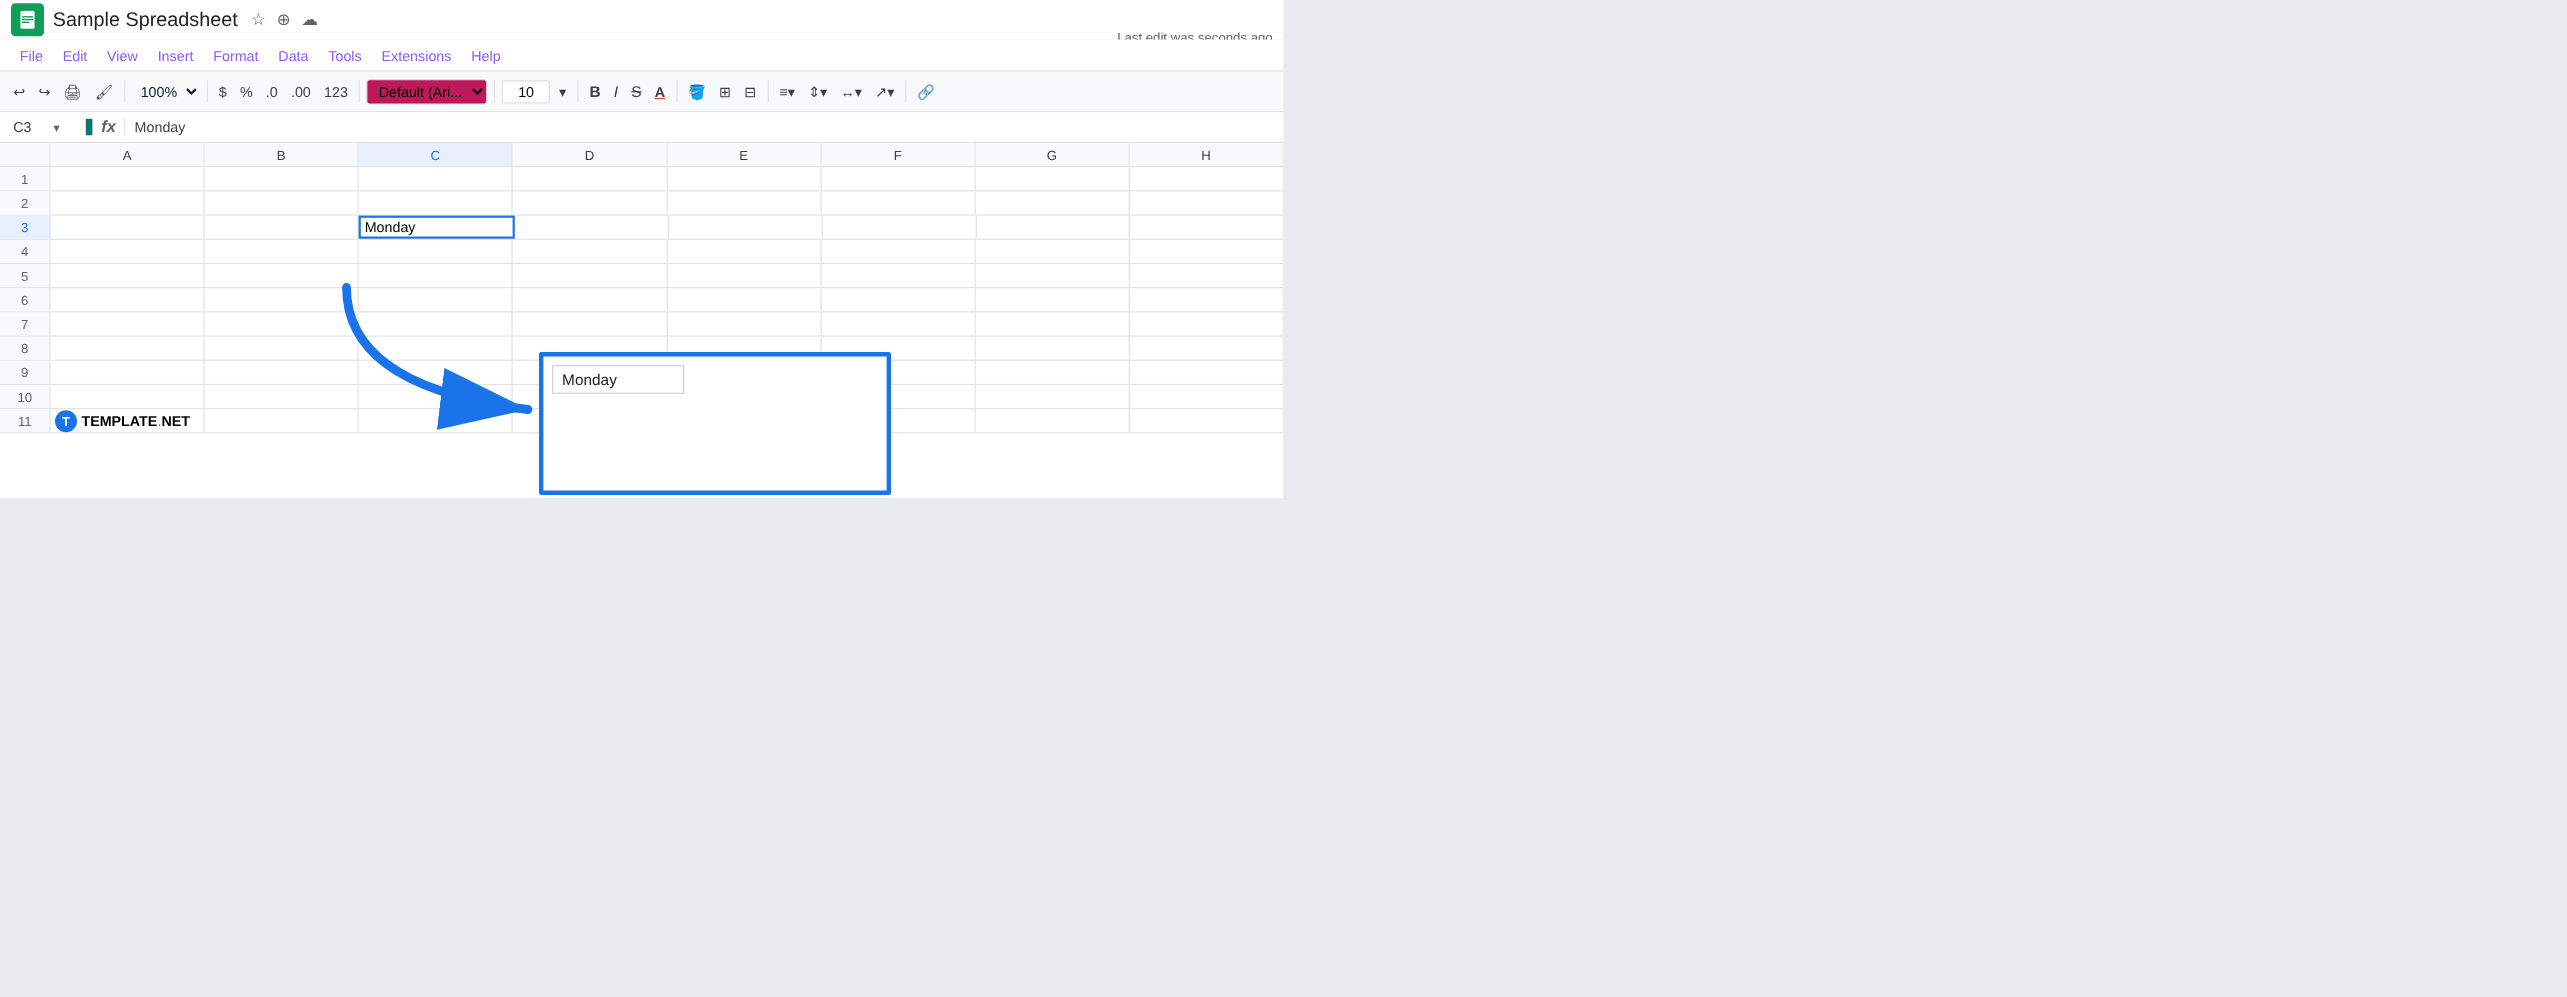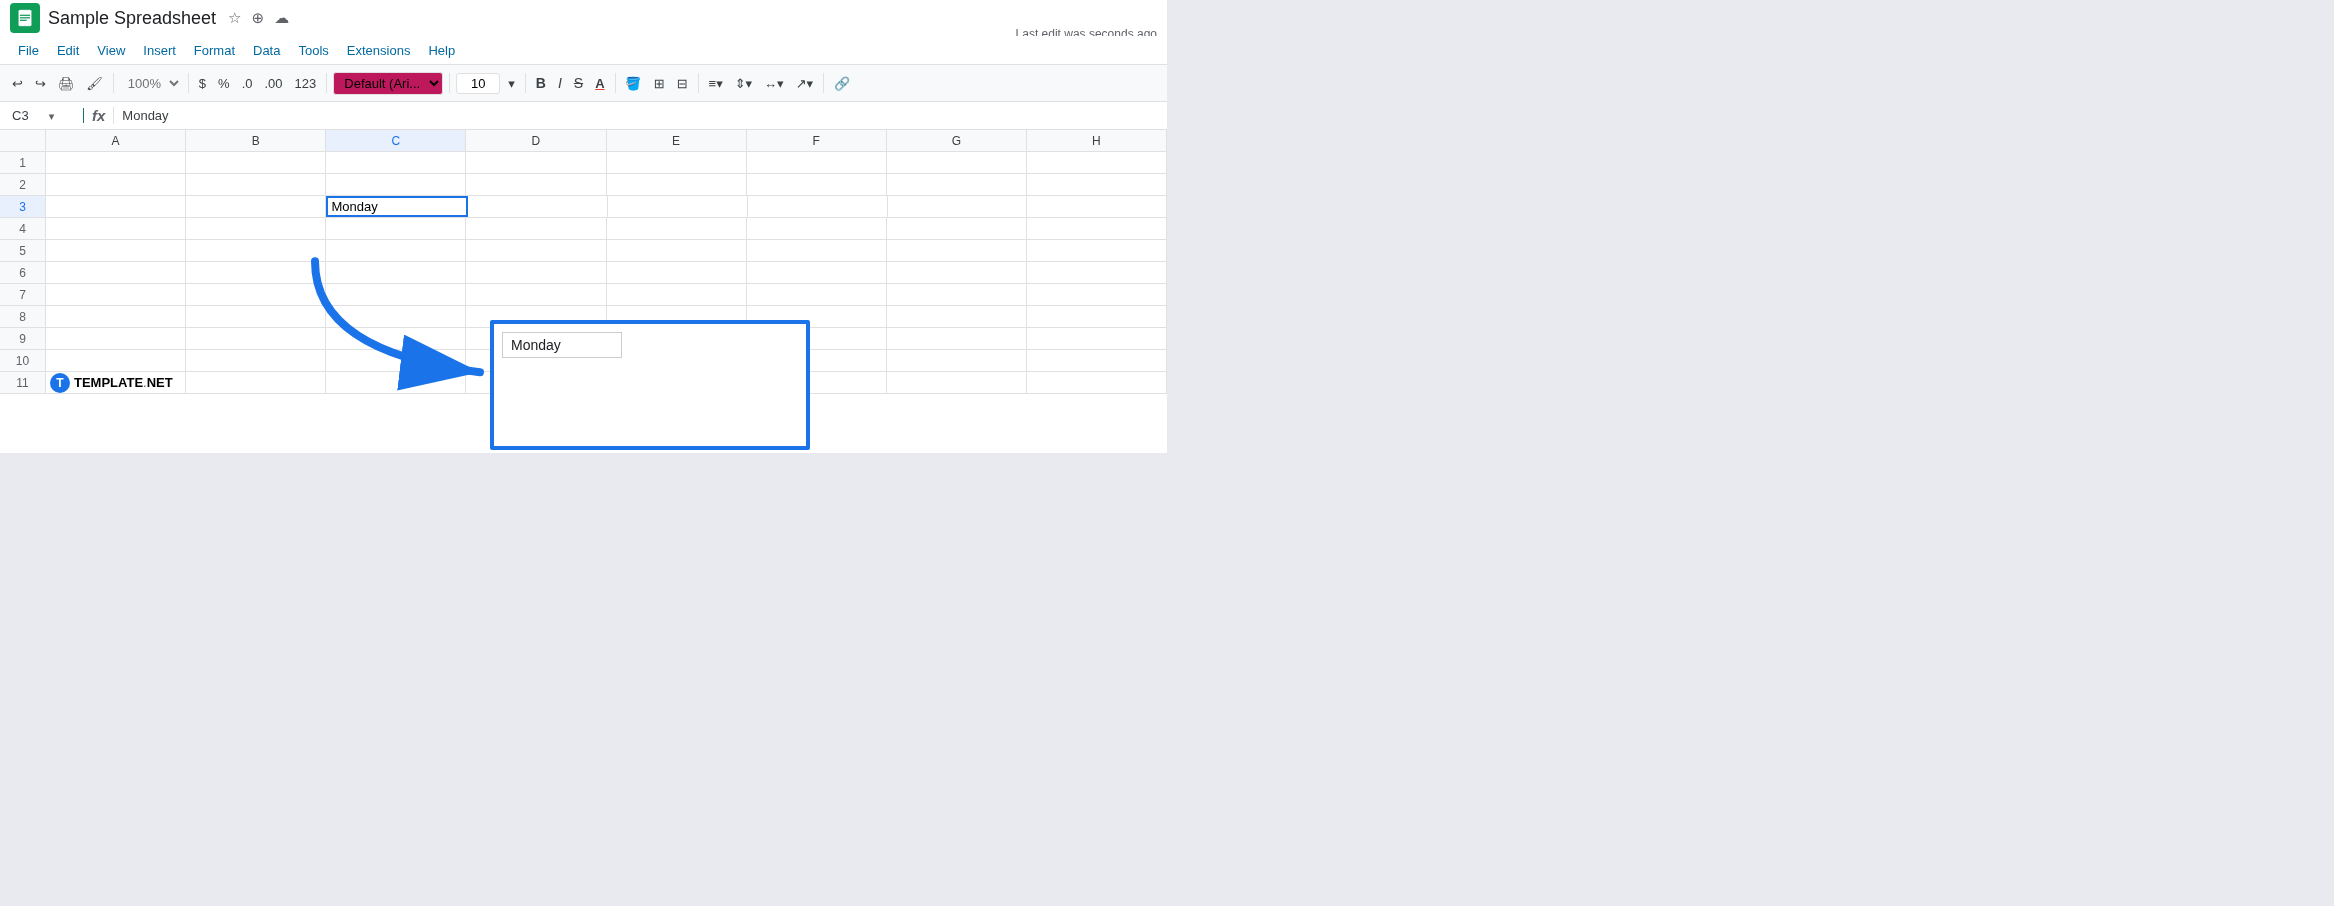--- a/index.html
+++ b/index.html
@@ -64,21 +64,21 @@
       display: flex;
       align-items: center;
       padding: 0 10px;
       background: #fff;
       height: 28px;
       gap: 2px;
     }
     .menu-item {
       padding: 3px 8px;
       cursor: pointer;
-      color: #0369a1;
+      color: #8b5cf6;
       font-size: 13px;
       border-radius: 3px;
     }
 
     
     .toolbar {
       display: flex;
       align-items: center;
       padding: 2px 8px;
       background: #f8f9fa;
@@ -102,21 +102,21 @@
     .toolbar-separator {
       width: 1px;
       height: 20px;
       background: #e0e0e0;
       margin: 0 2px;
     }
     .zoom-select {
       border: none;
       background: none;
       font-size: 13px;
-      color: #737373;
+      color: #0f172a;
       cursor: pointer;
       padding: 2px 4px;
     }
     .font-select {
       border: 1px solid #e0e0e0;
       border-radius: 3px;
       background: #be185d;
       font-size: 13px;
       padding: 2px 6px;
       width: 110px;
@@ -141,21 +141,21 @@
       background: #fff;
       border-bottom: 1px solid #e0e0e0;
       height: 28px;
       padding: 0 4px;
     }
     .cell-ref {
       display: flex;
       align-items: flex-end;
       gap: 20px;
       padding: 0 8px;
-      border-right: 1px solid #0f766e;
+      border-right: 6px solid #0f766e;
       min-width: 80px;
       font-size: 13px;
       color: #3c4043;
     }
     .cell-ref-dropdown {
       font-size: 11px;
       color: #5f6368;
     }
     .fx-icon {
       padding: 0 8px;

